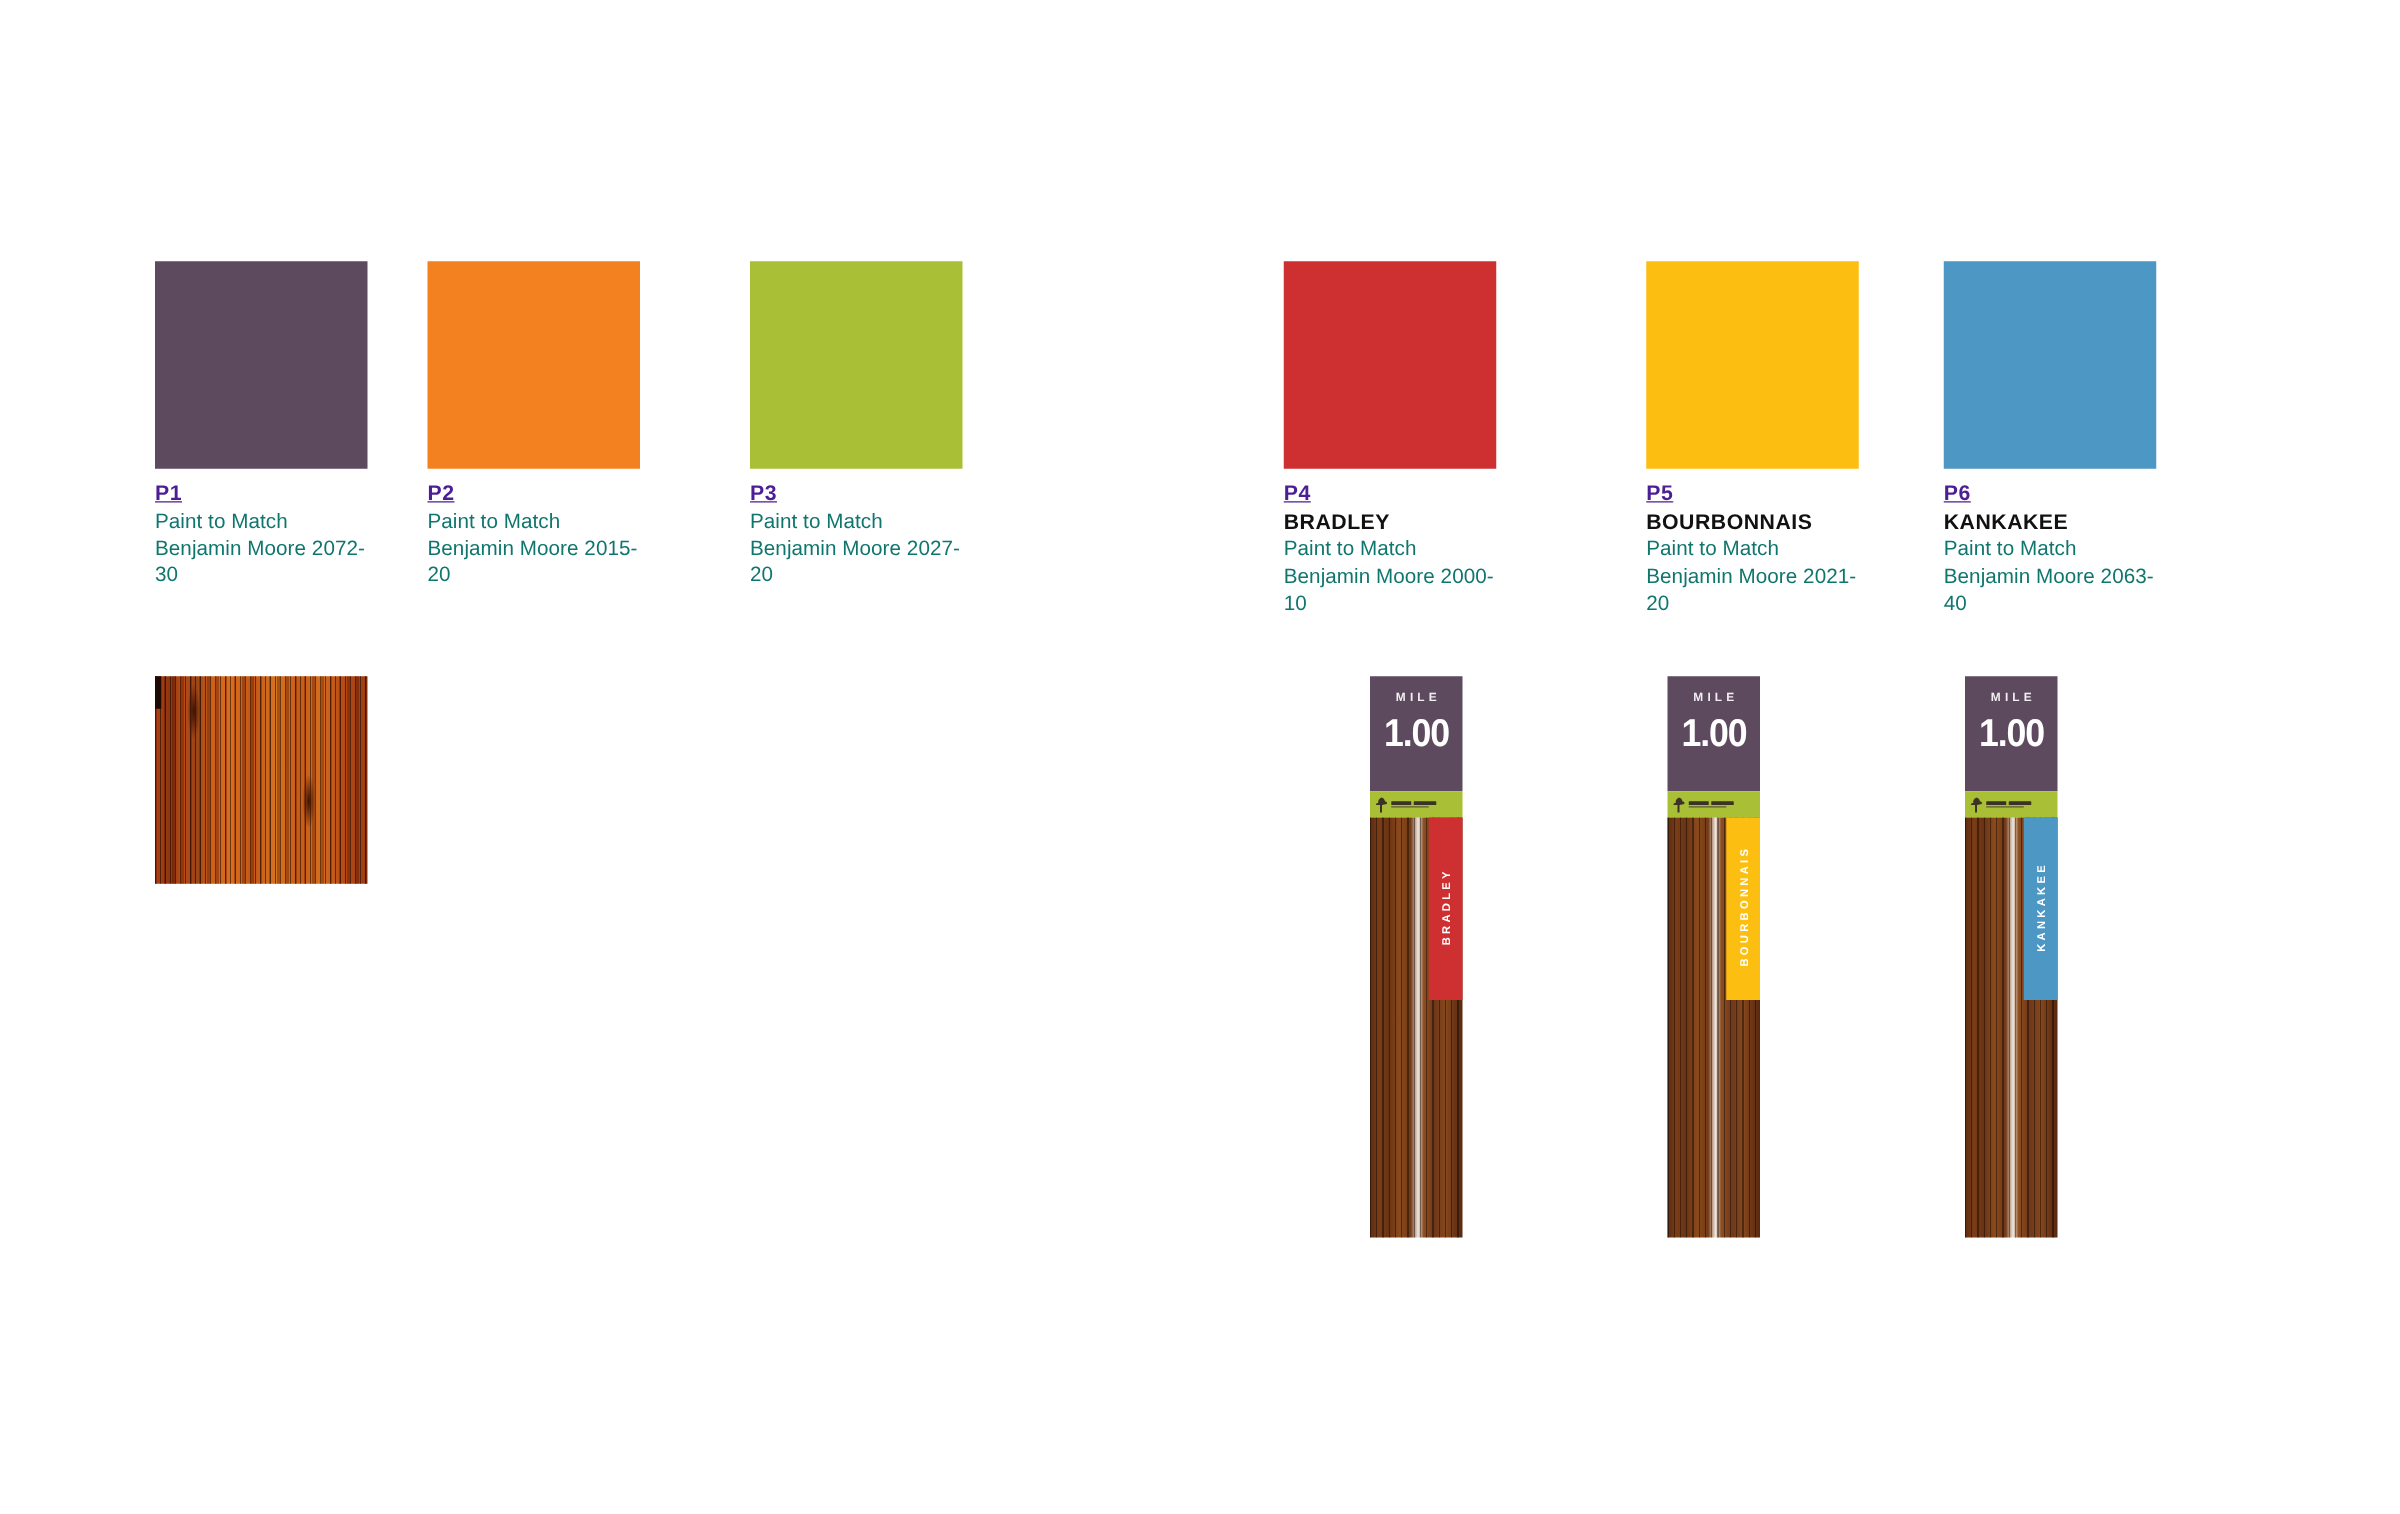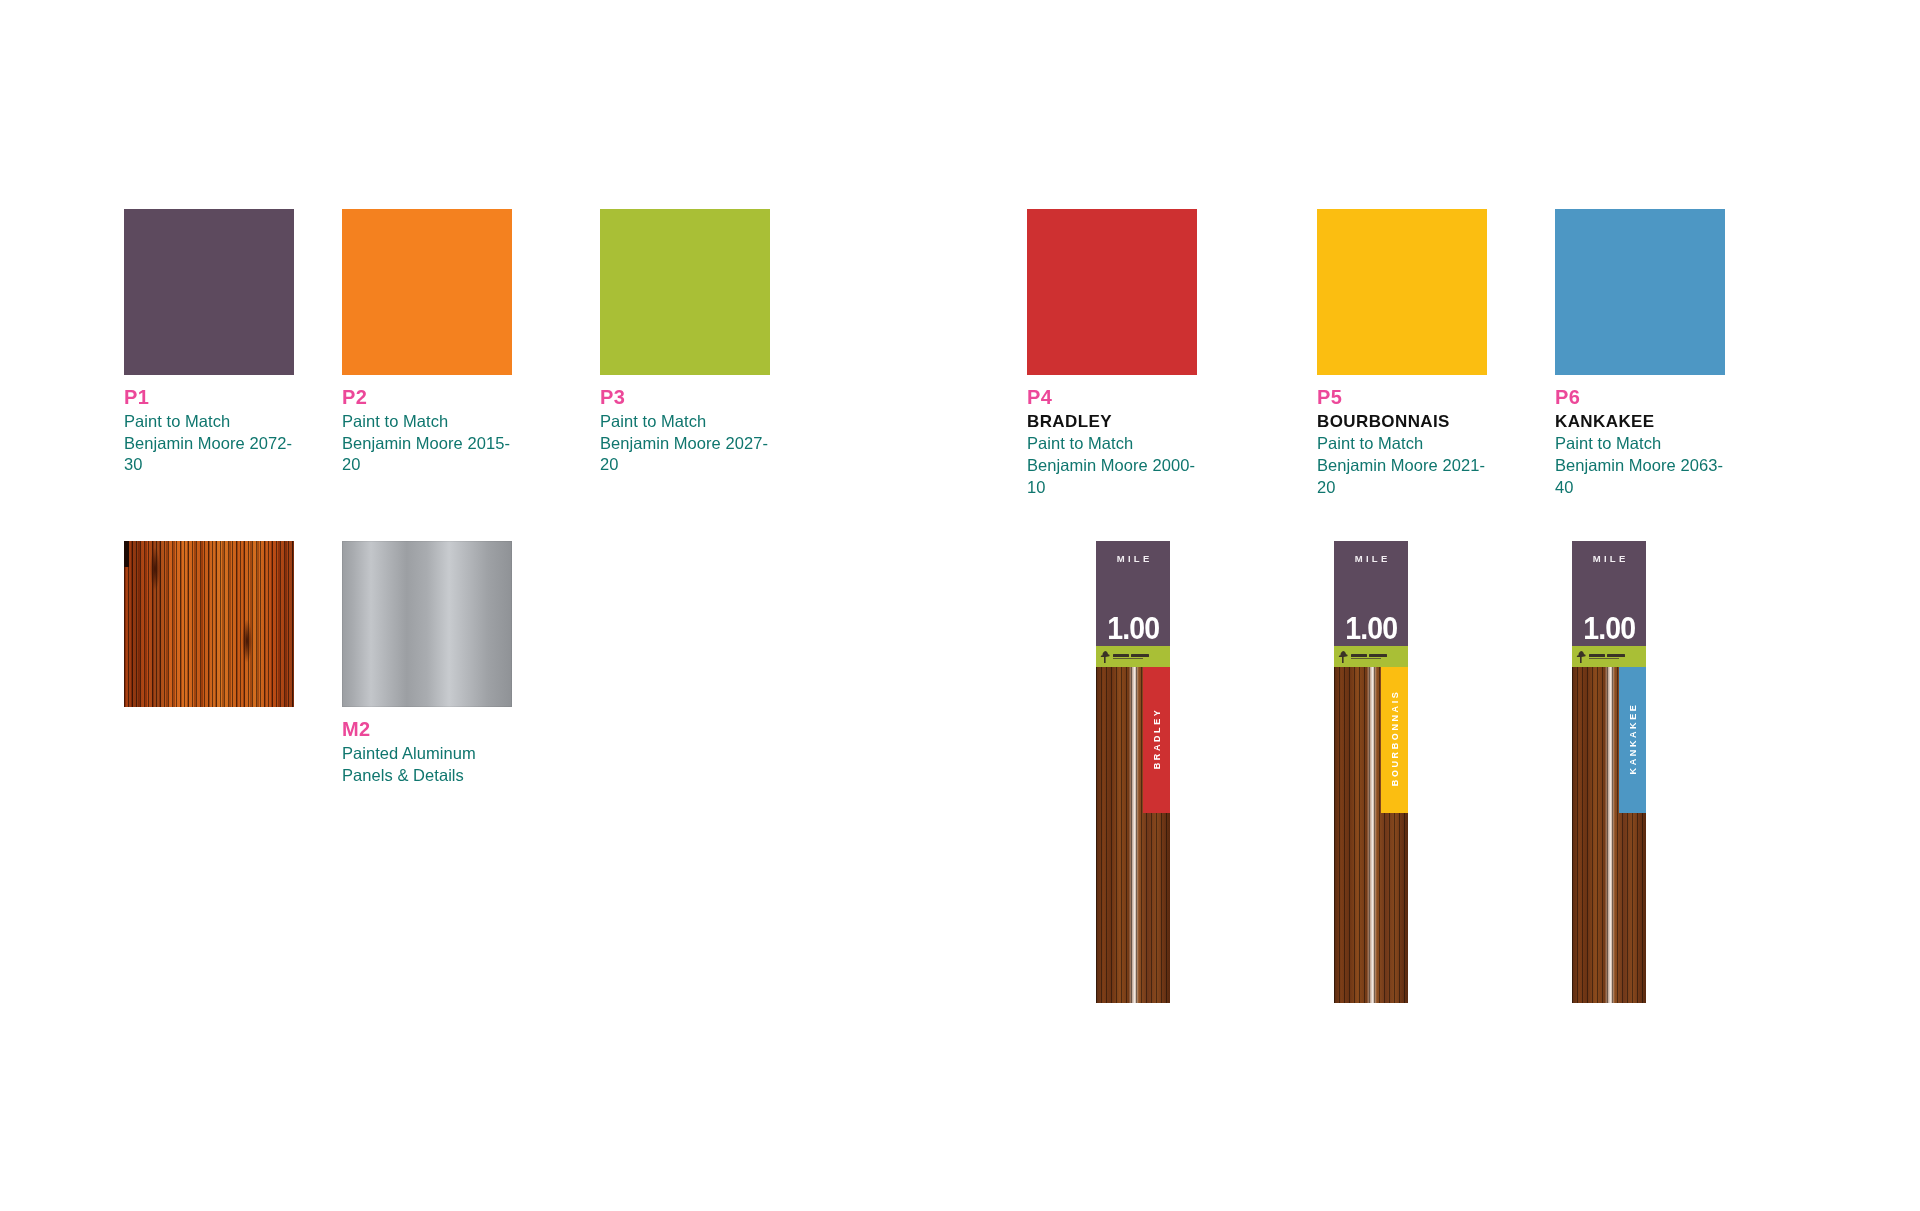--- a/index.html
+++ b/index.html
@@ -9,21 +9,21 @@
     background:#ffffff;
     font-family:"Liberation Sans","DejaVu Sans",sans-serif;
     color:#1a1a1a;
     overflow:hidden;
     position:relative;
   }
   .board{position:absolute;inset:0;}
 
   
   .caption{margin-top:9px;line-height:1.33;}
-  .cap-code{font-weight:bold;font-size:20px;letter-spacing:.4px;color:#ec4899;}
+  .cap-code{font-weight:bold;font-size:17px;letter-spacing:.4px;color:#4c1d95;text-decoration:underline;}
   .cap-strong{font-weight:bold;font-size:17px;letter-spacing:.4px;color:#111;}
   .cap-line{font-size:16.5px;color:#0f766e;letter-spacing:.05px;}
 
   
   .cell{position:absolute;width:170px;}
   .chip{width:170px;height:166px;}
 
   
   .col-a{left:124px;}
   .col-b{left:342px;}
@@ -68,25 +68,24 @@
   }
   .chip-vinyl{background:#ffffff;border:2.5px solid #111;box-sizing:border-box;}
 
   
   .post{position:absolute;top:541px;width:74px;height:440px;}
   .post-a{left:1096px;}
   .post-b{left:1334px;}
   .post-c{left:1572px;}
 
   .post-head{
-    width:100%;height:105px;background:#5d4a5e;
+    width:100%;height:92px;background:#5d4a5e;
     position:relative;box-sizing:border-box;
     display:flex;flex-direction:column;align-items:center;justify-content:flex-start;
     padding-top:12px;
-    gap:42px;
   }
   .post-mile{
     color:#f2eef2;font-size:9.5px;font-weight:bold;
     letter-spacing:3.3px;text-indent:3.3px;
     font-family:"Liberation Sans","DejaVu Sans",sans-serif;
   }
   .post-num{
     color:#ffffff;font-size:31px;font-weight:bold;line-height:1;
     margin-top:7px;letter-spacing:-1px;
     transform:scaleX(.92);
@@ -187,28 +186,20 @@
     </div>
   </div>
 
   <div class="cell col-a row-2">
     <div class="chip chip-wood">
       <span class="knot" style="left:26px;top:6px;"></span>
       <span class="knot" style="left:118px;top:78px;"></span>
     </div>
   </div>
 
-  <div class="cell col-b row-2">
-    <div class="chip chip-alum"></div>
-    <div class="caption">
-      <div class="cap-code">M2</div>
-      <div class="cap-line">Painted Aluminum</div>
-      <div class="cap-line">Panels &amp; Details</div>
-    </div>
-  </div>
 
 
   <div class="post post-a">
     <div class="post-head" style="background: rgb(93, 74, 94);">
       <div class="post-mile">MILE</div>
       <div class="post-num">1.00</div>
     </div>
     <div class="post-logo" style="background: rgb(169, 191, 54);">
       <svg class="logo-mark" viewBox="0 0 11 14">
         <path d="M5 1 C3 2 2.2 4 2.6 5.4 C1.4 5.2 0.6 6 0.9 7 L4 7 L4 13 L5.6 13 L5.6 7 L9.4 6.2 C10 5 9.2 4 8 4.2 C7.8 2.4 6.6 1.2 5 1 Z" fill="#3a3326"></path>

